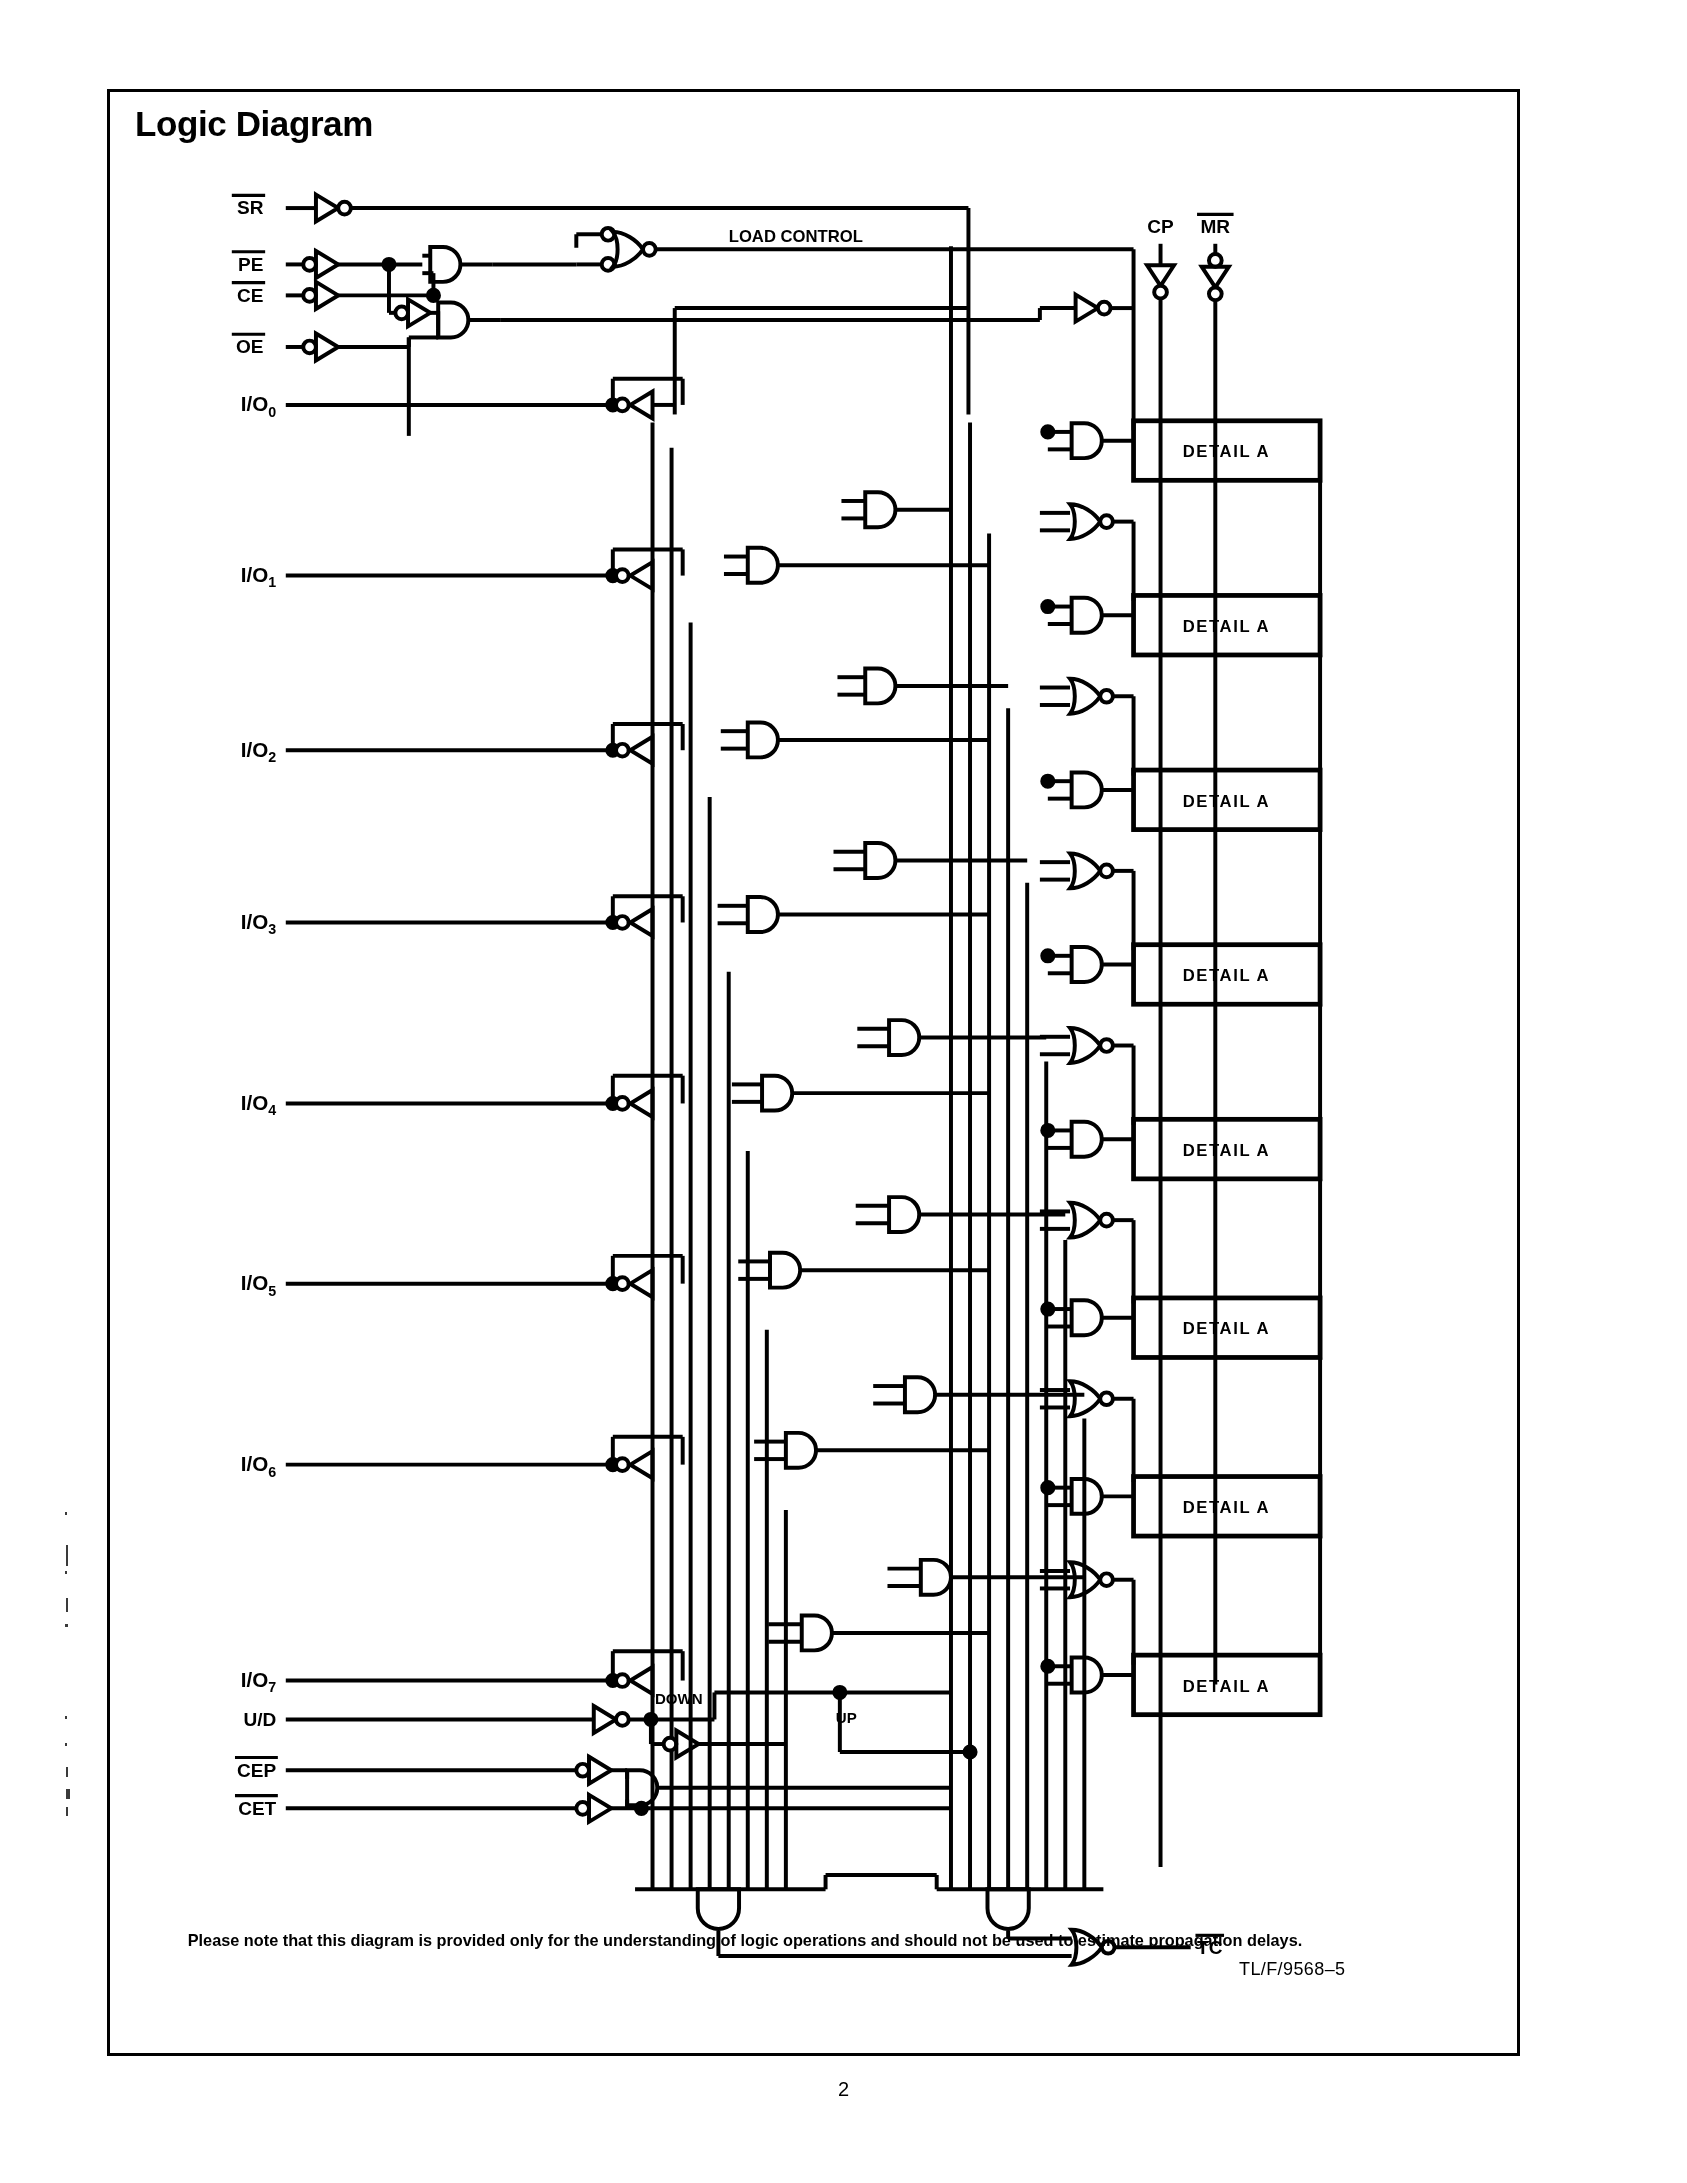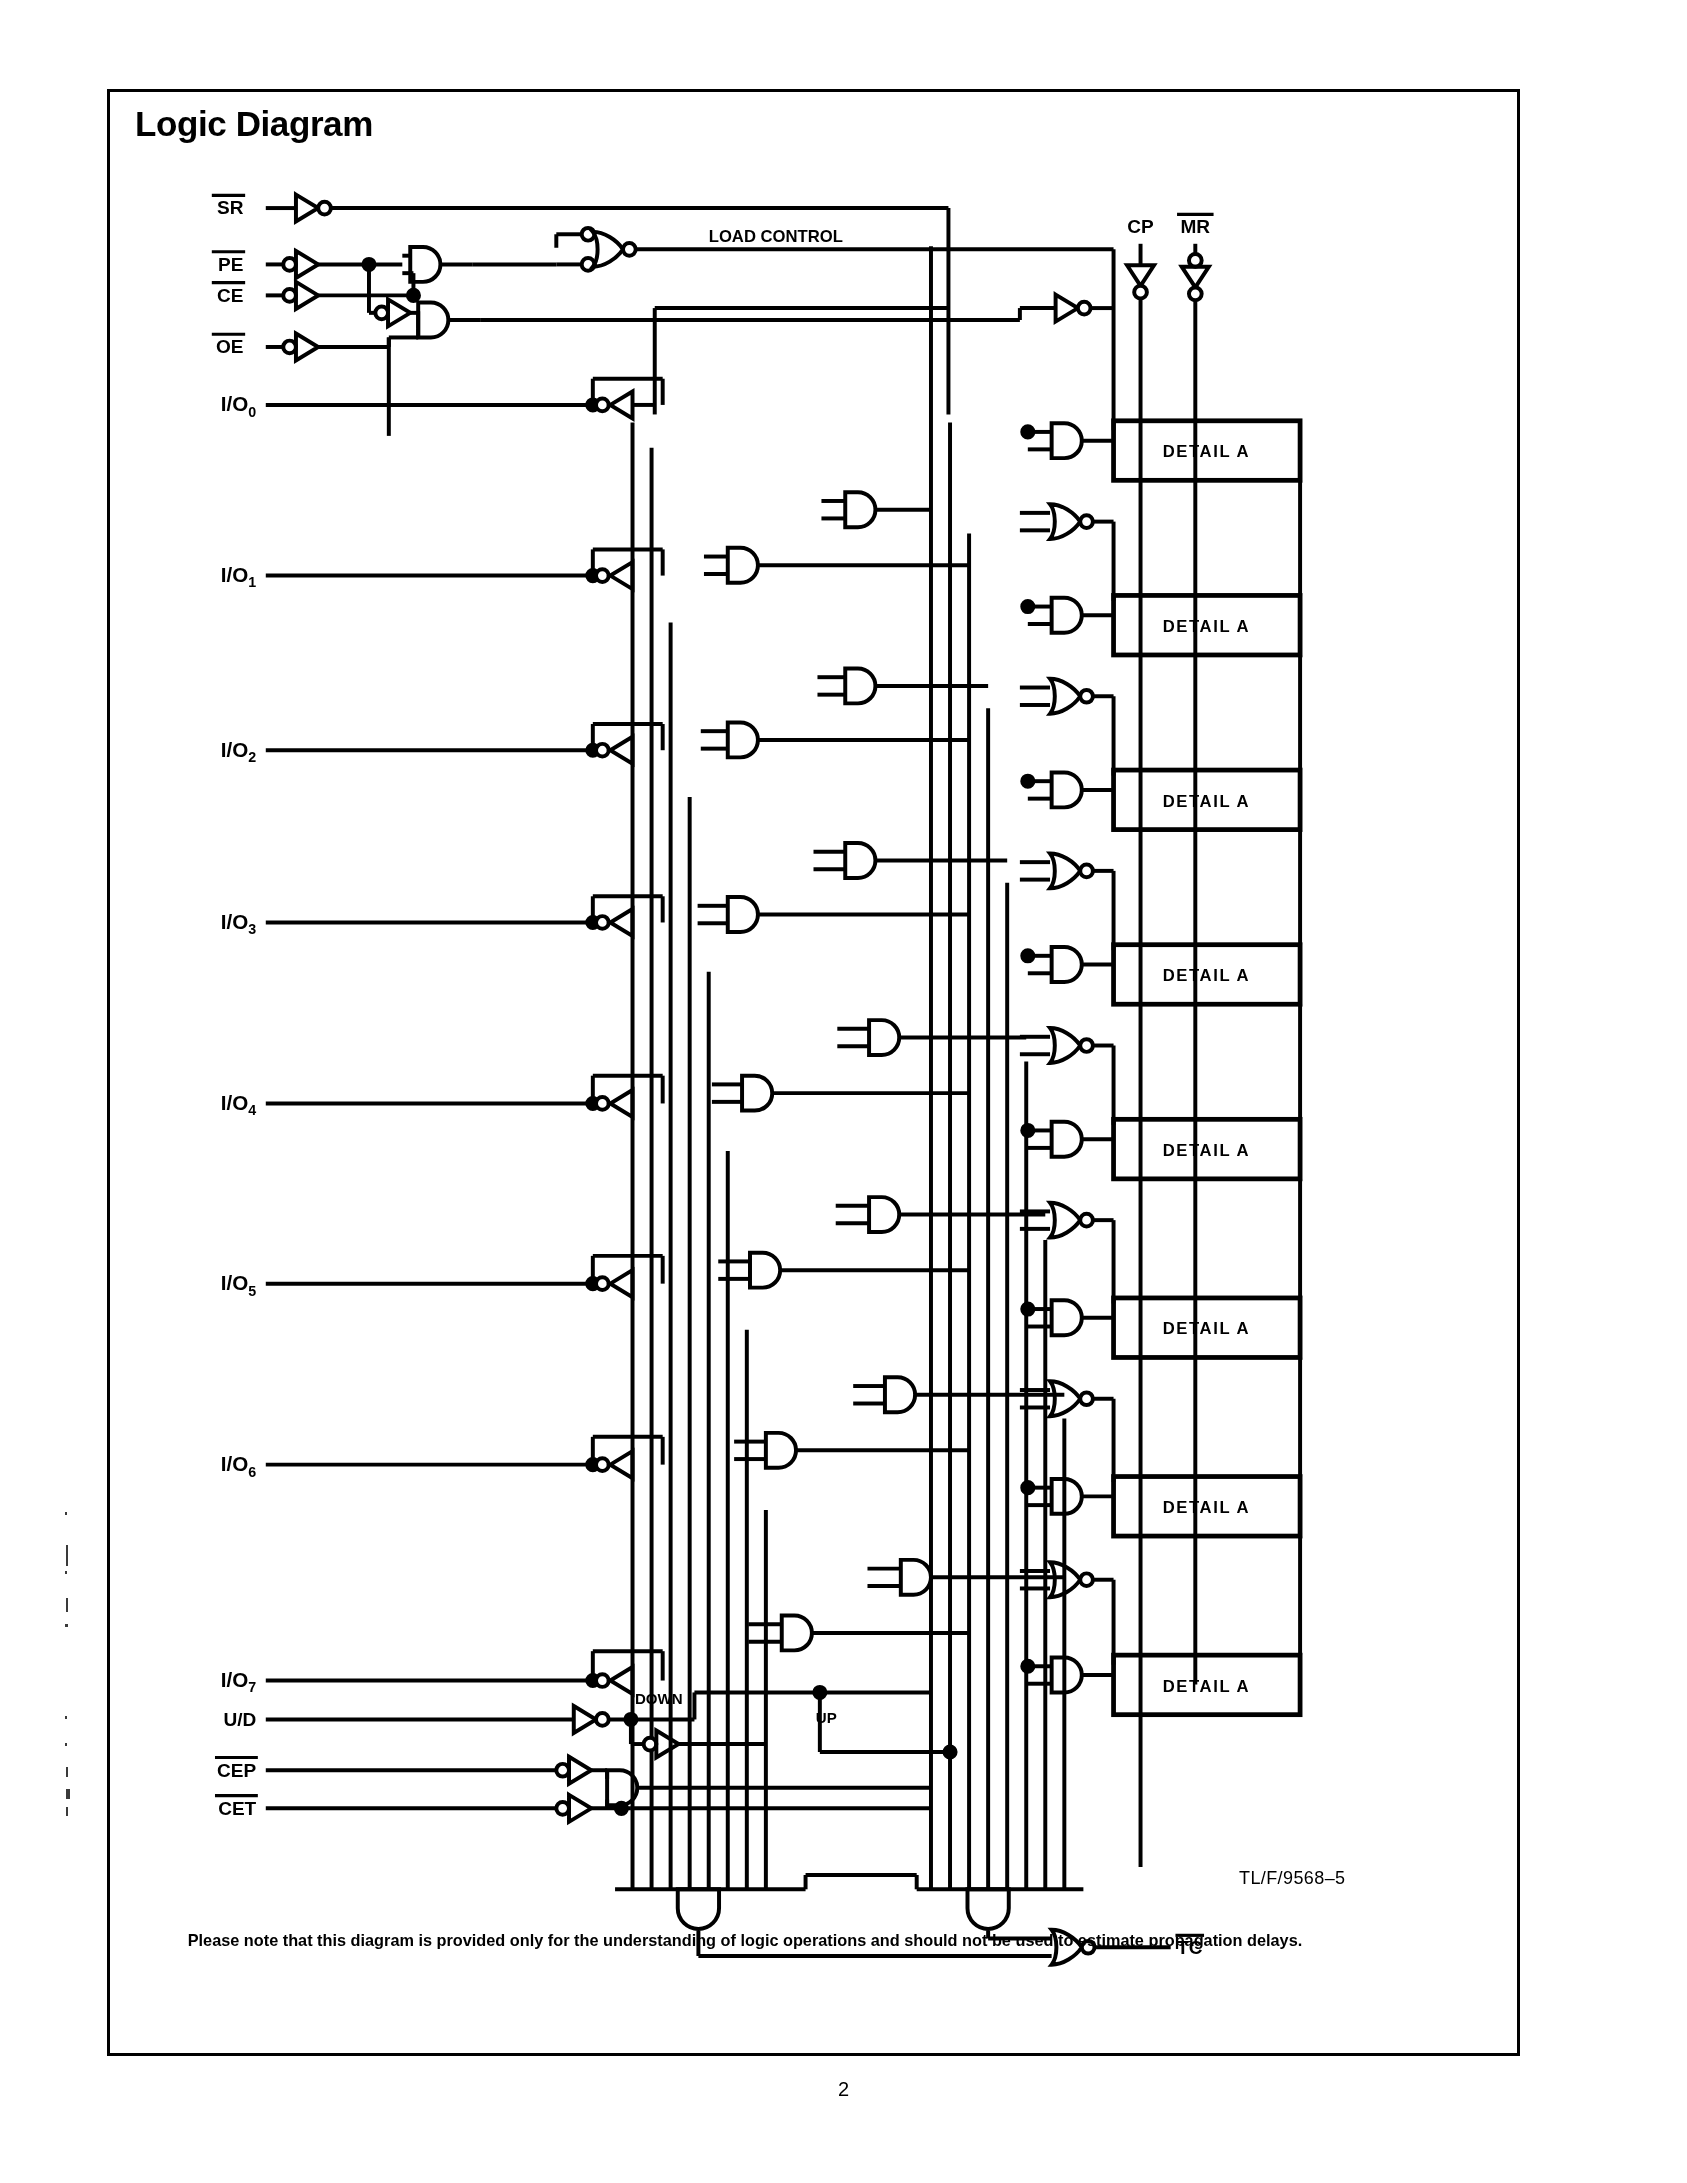--- a/index.html
+++ b/index.html
@@ -39,38 +39,39 @@
     font-family: "Liberation Sans", sans-serif;
   }
 
   
   #diagram-canvas {
     position: absolute;
     left: 107px;
     top: 89px;
     width: 1413px;
     height: 1967px;
+    padding-left: 20px;
   }
   #diagram-canvas svg { display: block; }
 
   
   #diagram-note {
     position: absolute;
     left: 107px;
     top: 1931px;
     width: 1276px;
     text-align: center;
     font-size: 16.3px;
     font-weight: 600;
     font-family: "Liberation Sans", sans-serif;
   }
   #doc-ref {
     position: absolute;
     left: 1239px;
-    top: 1868px;
+    top: 1959px;
     font-size: 18px;
     font-family: "Liberation Sans", sans-serif;
     letter-spacing: 0.4px;
   }
   #page-number {
     position: absolute;
     left: 0;
     top: 2078px;
     width: 1687px;
     text-align: center;

